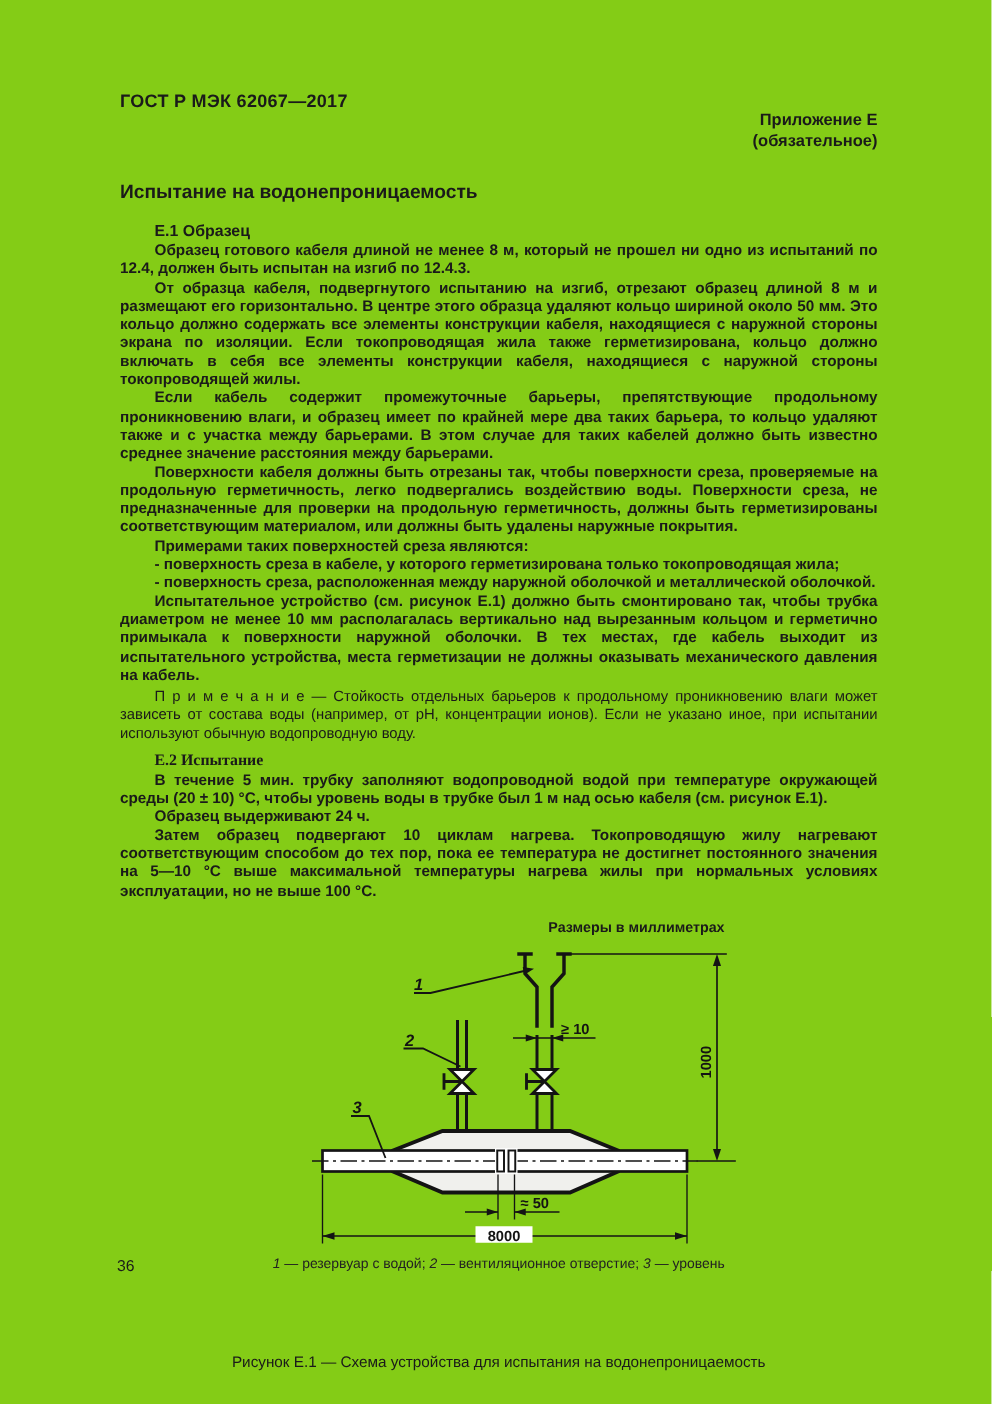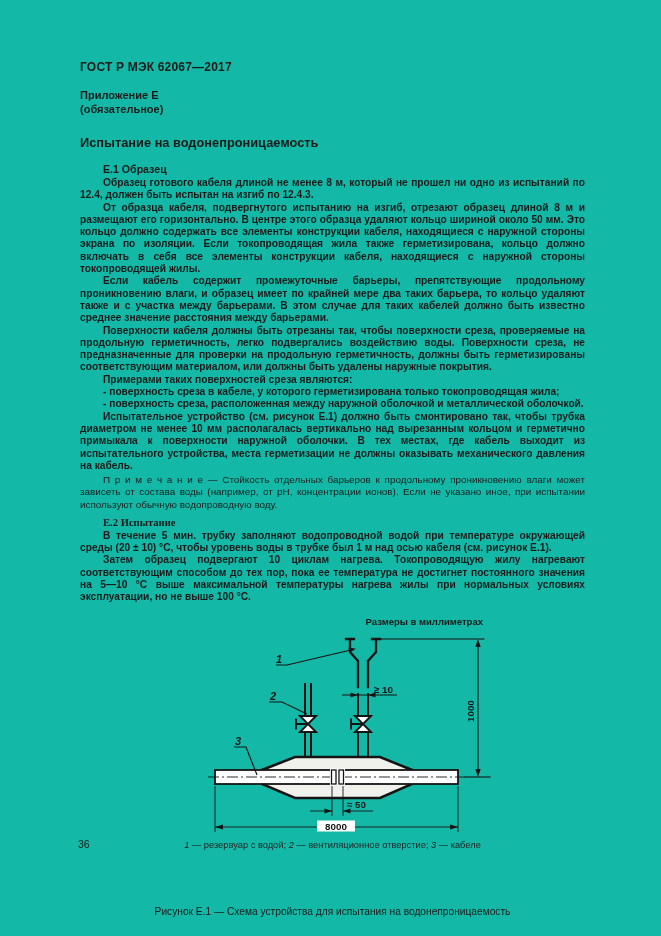--- a/index.html
+++ b/index.html
@@ -1,22 +1,22 @@
 <!DOCTYPE html>
 <html><head>
 <meta charset="utf-8">
 <style>
   html,body { margin:0; padding:0; background:#fff; }
   .page {
-    position:relative; width:661px; height:936px; background:#14b8a6;
+    position:relative; width:661px; height:936px; background:#84cc16;
     font-family:"Liberation Sans", sans-serif; color:#1a1a1a; overflow:hidden;
   }
   .content { position:absolute; left:80px; top:60px; width:505px; }
   .std-header { font-size:12px; font-weight:700; letter-spacing:.2px; }
-  .annex { text-align:left; font-weight:700; font-size:11px; line-height:13.5px; margin-top:15px; }
+  .annex { text-align:right; font-weight:700; font-size:11px; line-height:13.5px; }
   .doc-title { text-align:left; font-weight:700; font-size:12.8px; margin-top:19px; }
   .sec-heading { font-weight:700; font-size:10.6px; margin:13px 0 2px 23px; }
   .sec-heading.tight { margin-top:6px;font-family:Liberation Serif, serif; }
   p.body { font-size:10.2px; line-height:12.3px; text-align:justify; text-indent:23px; margin:0;font-weight:bold; }
   p.note { font-size:9.9px; line-height:12.2px; text-align:justify; text-indent:23px; margin:2px 0 0 0; }
   .figure-block { position:relative; height:292px; margin-top:10px; }
   .units-label { position:absolute; left:0; top:2px; width:403px; text-align:right;
                  font-size:9.5px; font-weight:700; }
   .diagram { position:absolute; left:70px; top:16px; }
   .dim { font:700 9.8px "Liberation Sans", sans-serif; fill:#141414; }
@@ -49,20 +49,21 @@
     <p class="body">Поверхности кабеля должны быть отрезаны так, чтобы поверхности среза, проверяемые на продольную герметичность, легко подвергались воздействию воды. Поверхности среза, не предназначенные для проверки на продольную герметичность, должны быть герметизированы соответствующим материалом, или должны быть удалены наружные покрытия.</p>
     <p class="body">Примерами таких поверхностей среза являются:</p>
     <p class="body">- поверхность среза в кабеле, у которого герметизирована только токопроводящая жила;</p>
     <p class="body">- поверхность среза, расположенная между наружной оболочкой и металлической оболочкой.</p>
     <p class="body">Испытательное устройство (см. рисунок Е.1) должно быть смонтировано так, чтобы трубка диаметром не менее 10 мм располагалась вертикально над вырезанным кольцом и герметично примыкала к поверхности наружной оболочки. В тех местах, где кабель выходит из испытательного устройства, места герметизации не должны оказывать механического давления на кабель.</p>
     <p class="note">П р и м е ч а н и е — Стойкость отдельных барьеров к продольному проникновению влаги может зависеть от состава воды (например, от pH, концентрации ионов). Если не указано иное, при испытании используют обычную водопроводную воду.</p>
 
     <div class="sec-heading tight">Е.2 Испытание</div>
 
     <p class="body">В течение 5 мин. трубку заполняют водопроводной водой при температуре окружающей среды (20 ± 10) °С, чтобы уровень воды в трубке был 1 м над осью кабеля (см. рисунок Е.1).</p>
+    <p class="body">Образец выдерживают 24 ч.</p>
     <p class="body">Затем образец подвергают 10 циклам нагрева. Токопроводящую жилу нагревают соответствующим способом до тех пор, пока ее температура не достигнет постоянного значения на 5—10 °С выше максимальной температуры нагрева жилы при нормальных условиях эксплуатации, но не выше 100 °С.</p>
 
     <div class="figure-block">
       <div class="units-label">Размеры в миллиметрах</div>
 
       <svg class="diagram" viewBox="0 0 370 215" width="370" height="215" xmlns="http://www.w3.org/2000/svg">
 
         <g stroke="#141414" fill="none" stroke-linecap="square">
           <path d="M228 9 H334" stroke-width="1.1"></path>
           <path d="M328 13 V143" stroke-width="1.1"></path>
@@ -116,21 +117,21 @@
           <path d="M126 35 H137 L203 19.5"></path>
           <path d="M119 72 H132 L157 84"></path>
           <path d="M84 117 H96 L107 145"></path>
         </g>
         <polygon points="206,18.8 199.6,22.8 198.5,17.6" fill="#141414"></polygon>
         <text x="126" y="33" class="callout">1</text>
         <text x="120" y="70" class="callout">2</text>
         <text x="85" y="115" class="callout">3</text>
       </svg>
 
-      <div class="legend"><i>1</i><span> — резервуар с водой; </span><i>2</i><span> — вентиляционное отверстие; </span><i>3</i><span> — кабеле</span></div>
+      <div class="legend"><i>1</i><span> — резервуар с водой; </span><i>2</i><span> — вентиляционное отверстие; </span><i>3</i><span> — уровень</span></div>
 
       <div class="fig-caption">Рисунок Е.1 — Схема устройства для испытания на водонепроницаемость</div>
     </div>
 
   </div>
 
   <div class="page-number">36</div>
 </div>
 
 </body></html>

